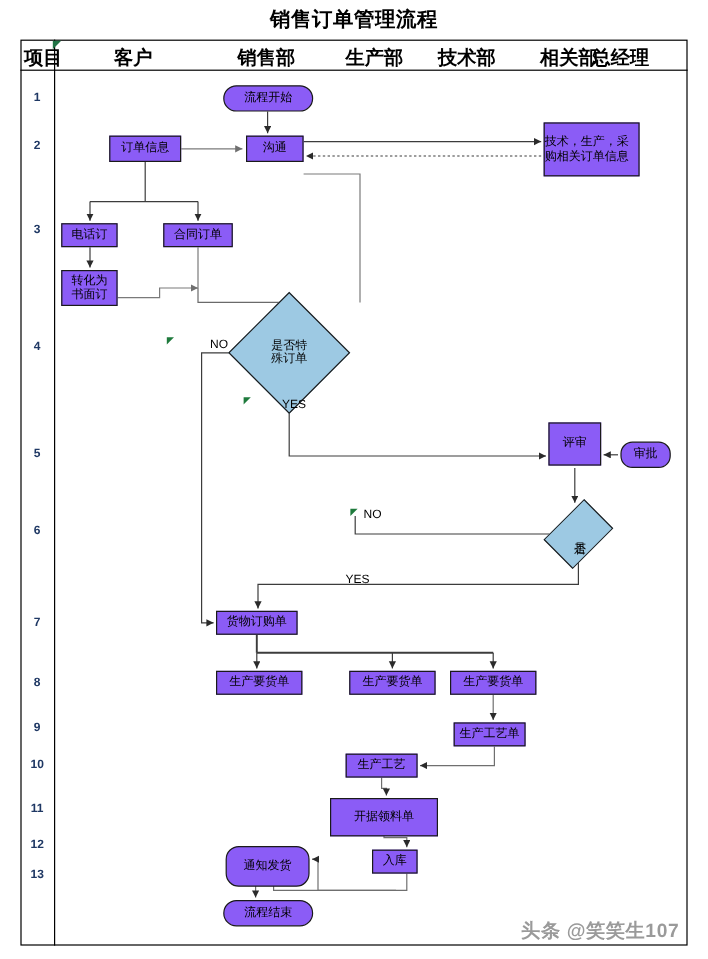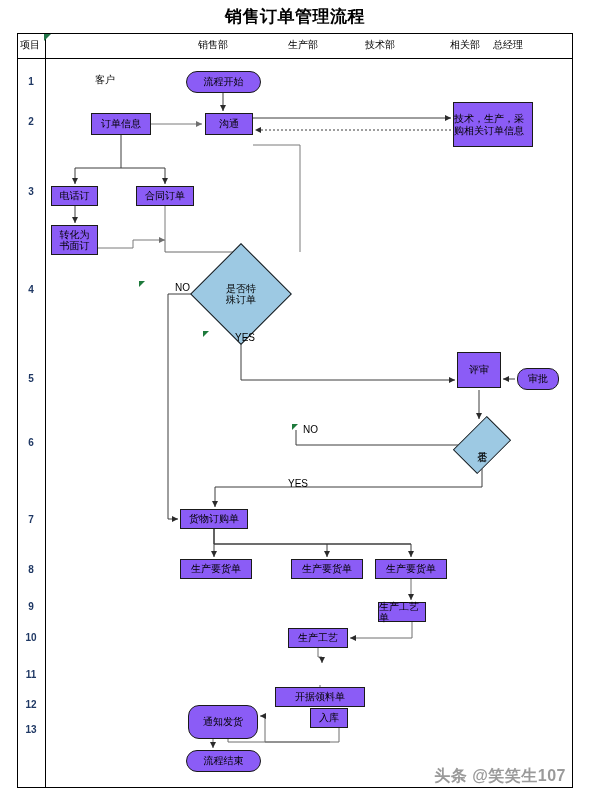--- a/index.html
+++ b/index.html
@@ -22,21 +22,21 @@
   }
   #headerRule{
     position:absolute;left:17px;top:58px;width:556px;height:0;
     border-top:1.5px solid #000;
   }
   #colRule{
     position:absolute;left:45px;top:33px;width:0;height:755px;
     border-left:1.5px solid #000;
   }
   .hdr{
-    position:absolute;top:38px;font-size:10px;font-weight:normal;color:#000;
+    position:absolute;top:38px;font-size:16px;font-weight:bold;color:#000;
     white-space:nowrap;
   }
   .rownum{
     position:absolute;left:17px;width:28px;text-align:center;
     font-size:10px;font-weight:bold;color:#1f3864;
   }
   .greencorner{
     position:absolute;left:44px;top:34px;width:0;height:0;
     border-left:7px solid #217346;border-bottom:7px solid transparent;
   }
@@ -91,21 +91,21 @@
 
   <div id="title">销售订单管理流程</div>
 
   <div id="frame"></div>
   <div id="headerRule"></div>
   <div id="colRule"></div>
   <div class="greencorner"></div>
 
   <div id="headers">
       <div class="hdr" style="left: 20px;">项目</div>
-      <div class="hdr" style="left: 95px; margin-top: 35px;">客户</div>
+      <div class="hdr" style="left: 95px;">客户</div>
       <div class="hdr" style="left: 198px;">销售部</div>
       <div class="hdr" style="left: 288px;">生产部</div>
       <div class="hdr" style="left: 365px;">技术部</div>
       <div class="hdr" style="left: 450px;">相关部</div>
       <div class="hdr" style="left: 493px;">总经理</div>
     </div>
   <div id="rownums">
       <div class="rownum" style="top: 76px;">1</div>
       <div class="rownum" style="top: 116px;">2</div>
       <div class="rownum" style="top: 186px;">3</div>
@@ -205,23 +205,23 @@
       <div class="node" style="left: 457px; top: 352px; width: 44px; height: 36px;">评审</div>
       <div class="node" style="left: 517px; top: 368px; width: 42px; height: 22px; border-radius: 10px;">审批</div>
       <div class="diamond vert" style="left: 460px; top: 421px; width: 44px; height: 48px;">
         <div class="dshape" style="transform: rotate(45deg) scale(0.78, 1);"></div>
         <div class="dtext">是否</div>
       </div>
       <div class="node" style="left: 180px; top: 509px; width: 68px; height: 20px;">货物订购单</div>
       <div class="node" style="left: 180px; top: 559px; width: 72px; height: 20px;">生产要货单</div>
       <div class="node" style="left: 291px; top: 559px; width: 72px; height: 20px;">生产要货单</div>
       <div class="node" style="left: 375px; top: 559px; width: 72px; height: 20px;">生产要货单</div>
-      <div class="node" style="left: 378px; top: 602px; width: 48px; height: 20px;">生产工艺单</div>
+      <div class="node" style="left: 378px; top: 602px; width: 60px; height: 20px;">生产工艺单</div>
       <div class="node" style="left: 288px; top: 628px; width: 60px; height: 20px;">生产工艺</div>
-      <div class="node" style="left: 275px; top: 687px; width: 90px; height: 20px;">开据领料单</div>
+      <div class="node" style="left: 275px; top: 665px; width: 90px; height: 32px;">开据领料单</div>
       <div class="node" style="left: 310px; top: 708px; width: 38px; height: 20px;">入库</div>
       <div class="node" style="left: 188px; top: 705px; width: 70px; height: 34px; border-radius: 11px;">通知发货</div>
       <div class="node term" style="left: 186px; top: 750px; width: 75px; height: 22px;">流程结束</div>
     </div>
   <div id="labels">
       <div class="clabel" style="left: 175px; top: 282px;">NO</div>
       <div class="clabel" style="left: 235px; top: 332px;">YES</div>
       <div class="clabel" style="left: 303px; top: 424px;">NO</div>
       <div class="clabel" style="left: 288px; top: 478px;">YES</div>
     </div>

